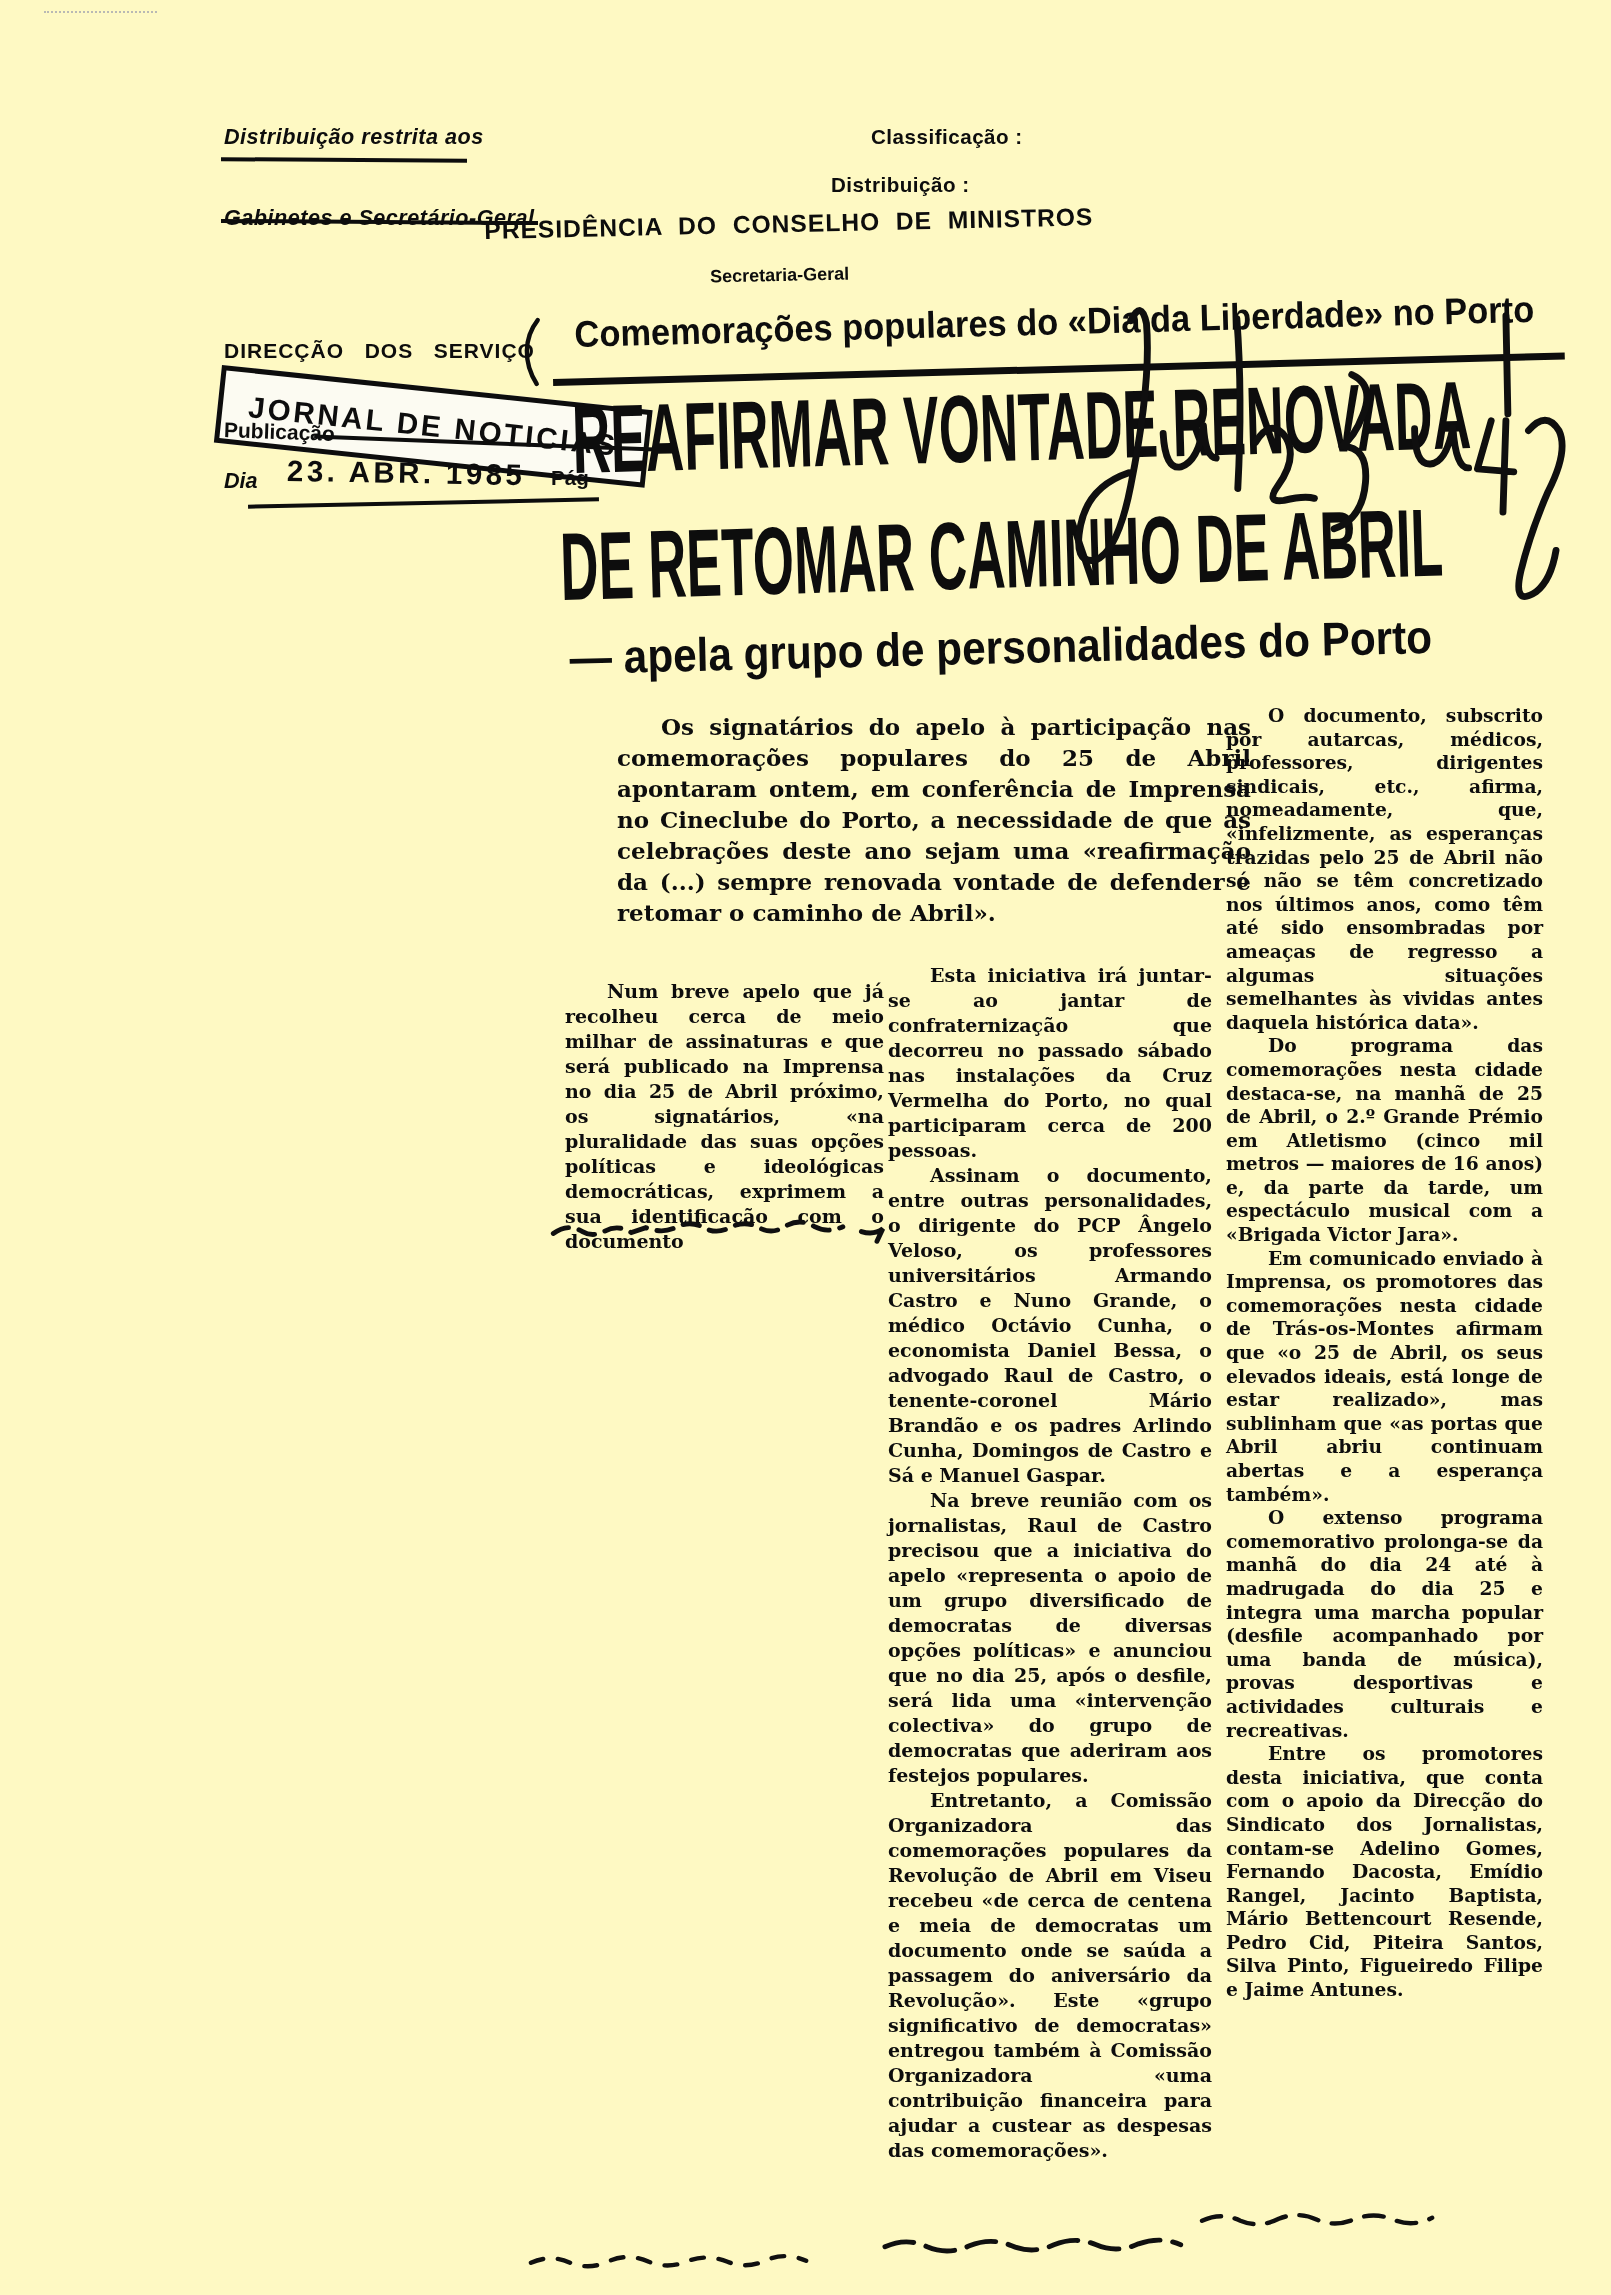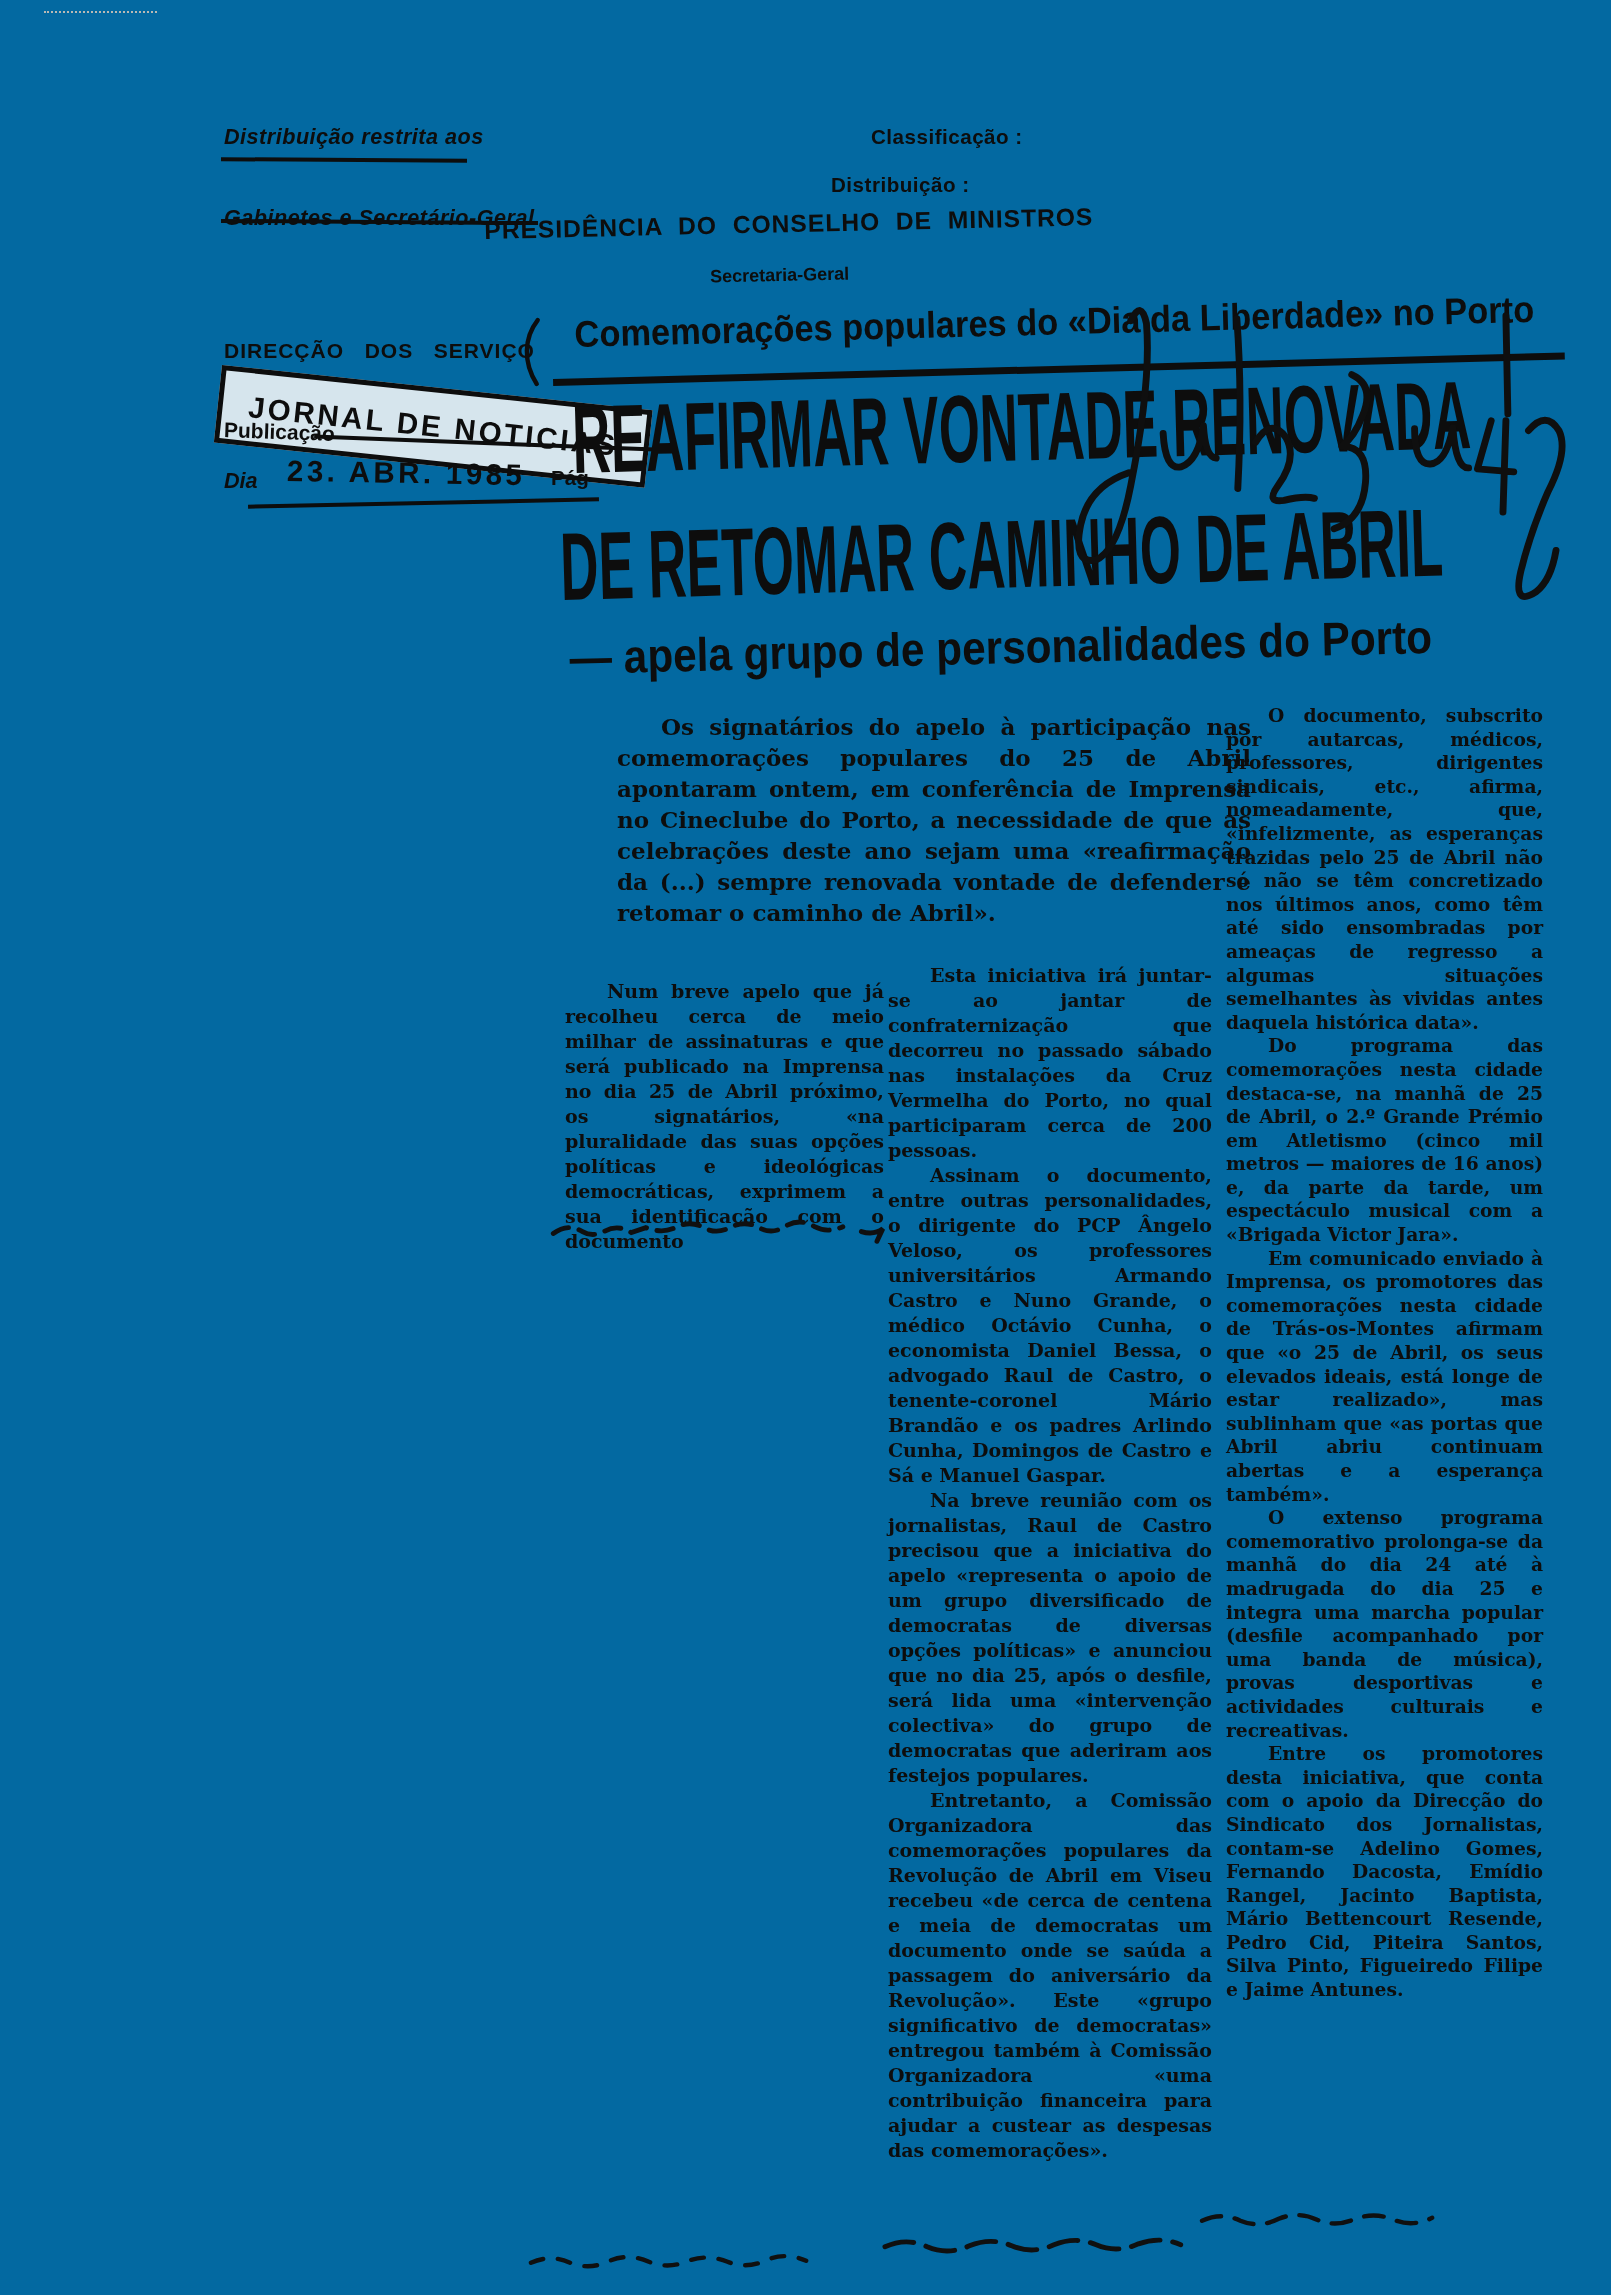--- a/index.html
+++ b/index.html
@@ -1,18 +1,18 @@
 <!DOCTYPE html>
 <html lang="pt" style="font-size:7.9px"><head>
 <meta charset="utf-8">
 <style>
   html,body{margin:0;padding:0;background:#e8e8e6;}
   .page{
     position:relative;width:1612px;height:2295px;margin:0 auto;
-    background:#0369a1;color:#0d0d0d;overflow:hidden;
+    background:#fef9c3;color:#0d0d0d;overflow:hidden;
     font-family:"Liberation Sans",sans-serif;
   }
   .sans{font-family:"Liberation Sans",sans-serif;}
   .serif{font-family:"DejaVu Serif",serif;}
   .abs{position:absolute;}
   .nowrap{white-space:nowrap;}
 
   
   .dist-note{font-size:21.6px;font-weight:700;font-style:italic;letter-spacing:0.5px;}
   .rule{background:#0d0d0d;height:4.4px;}

